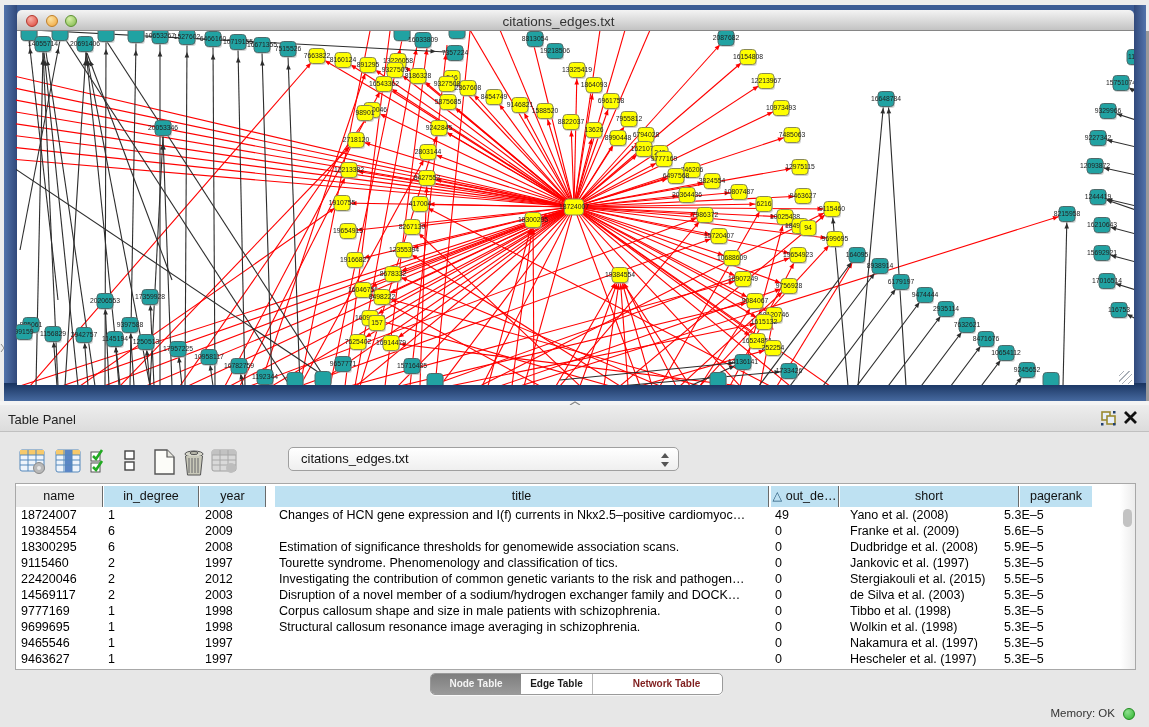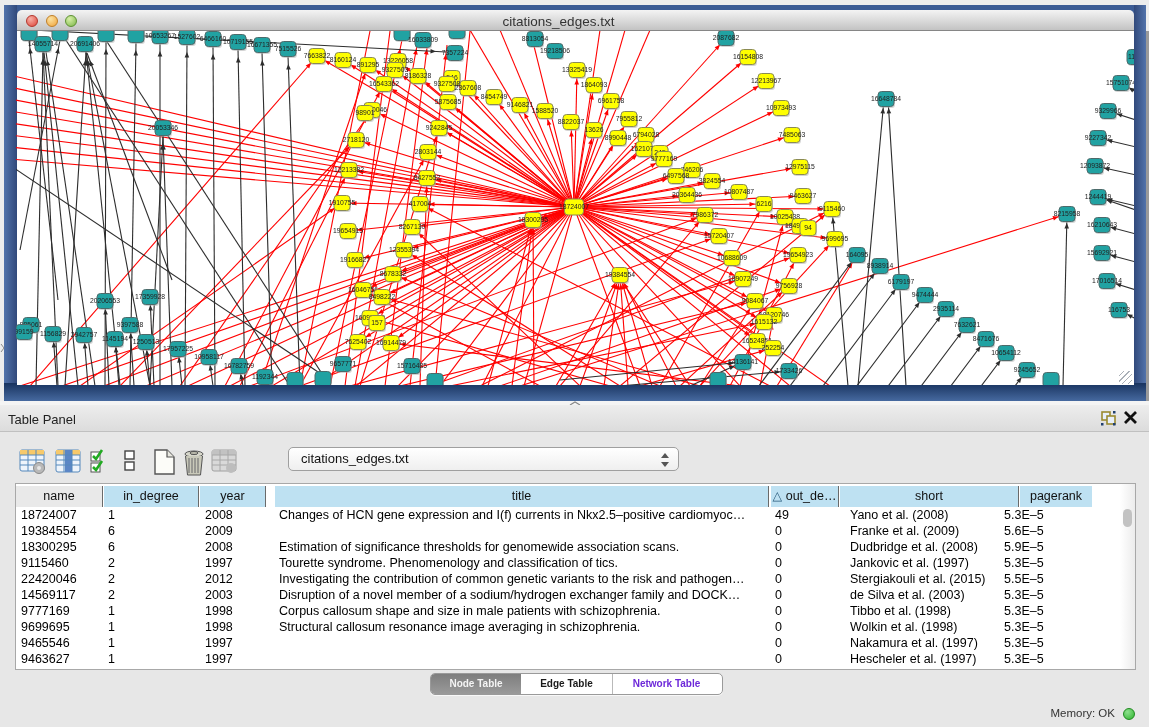--- a/index.html
+++ b/index.html
@@ -25,22 +25,22 @@
 #tbody-bg { position:absolute; left:15px; top:483px; width:1121px; height:187px; background:#ffffff; border:1px solid #a8a8a8; }
 .hcell { position:absolute; top:486px; height:21px; background:#bee1f2; border-right:1px solid #6a6a6a; font-size:12.5px; color:#111; text-align:center; line-height:21px; }
 .trow { position:absolute; left:0; width:1118px; height:16px; font-size:12.5px; color:#000; }
 .trow span { position:absolute; top:0px; white-space:nowrap; line-height:16px; }
 #vsb { position:absolute; left:1120px; top:484px; width:15px; height:185px; background:linear-gradient(to right,#ffffff,#ececec); }
 #vthumb { position:absolute; left:1123px; top:509px; width:9px; height:18px; background:#c2c2c2; border-radius:5px; }
 
 #tabs { position:absolute; left:430px; top:673px; width:293px; height:22px; background:#ffffff; border:1px solid #9a9a9a; border-radius:5px; box-shadow:0 1px 0 rgba(255,255,255,.7); }
 #tab1 { position:absolute; left:0; top:0; width:90px; height:20px; background:linear-gradient(#7e7e7e,#9a9a9a); border-radius:4px 0 0 4px; color:#f4f4f4; }
 .tabtext { font-size:10px; text-align:center; line-height:20px; font-weight:bold; }
-#tab2 { position:absolute; left:90px; top:0; width:92px; height:20px; border-right:1px solid #b9b9b9; color:#1a1a1a; }
-#tab3 { position:absolute; left:180px; top:0; width:111px; height:20px; color:#6d28d9; }
+#tab2 { position:absolute; left:90px; top:0; width:72px; height:20px; border-right:1px solid #b9b9b9; color:#1a1a1a; }
+#tab3 { position:absolute; left:180px; top:0; width:111px; height:20px; color:#7f1d1d; }
 #mem { position:absolute; right:34px; top:707px; font-size:11.5px; color:#333; }
 #memdot { position:absolute; left:1123px; top:708px; width:12px; height:12px; border-radius:50%; background:radial-gradient(circle at 35% 30%, #8ee08e, #2eb52e); border:1px solid #1f8a1f; }
 
 .icon { position:absolute; top:449px; }
 #combo { position:absolute; left:288px; top:447px; width:391px; height:24px; background:linear-gradient(#ffffff,#efefef); border:1px solid #9f9f9f; border-radius:5px; font-size:13px; color:#111; line-height:22px; padding-left:12px; }
 </style></head>
 <body>
 <div id="frame"></div>
 <div id="frameL"></div>
 <div id="frameR"></div>

